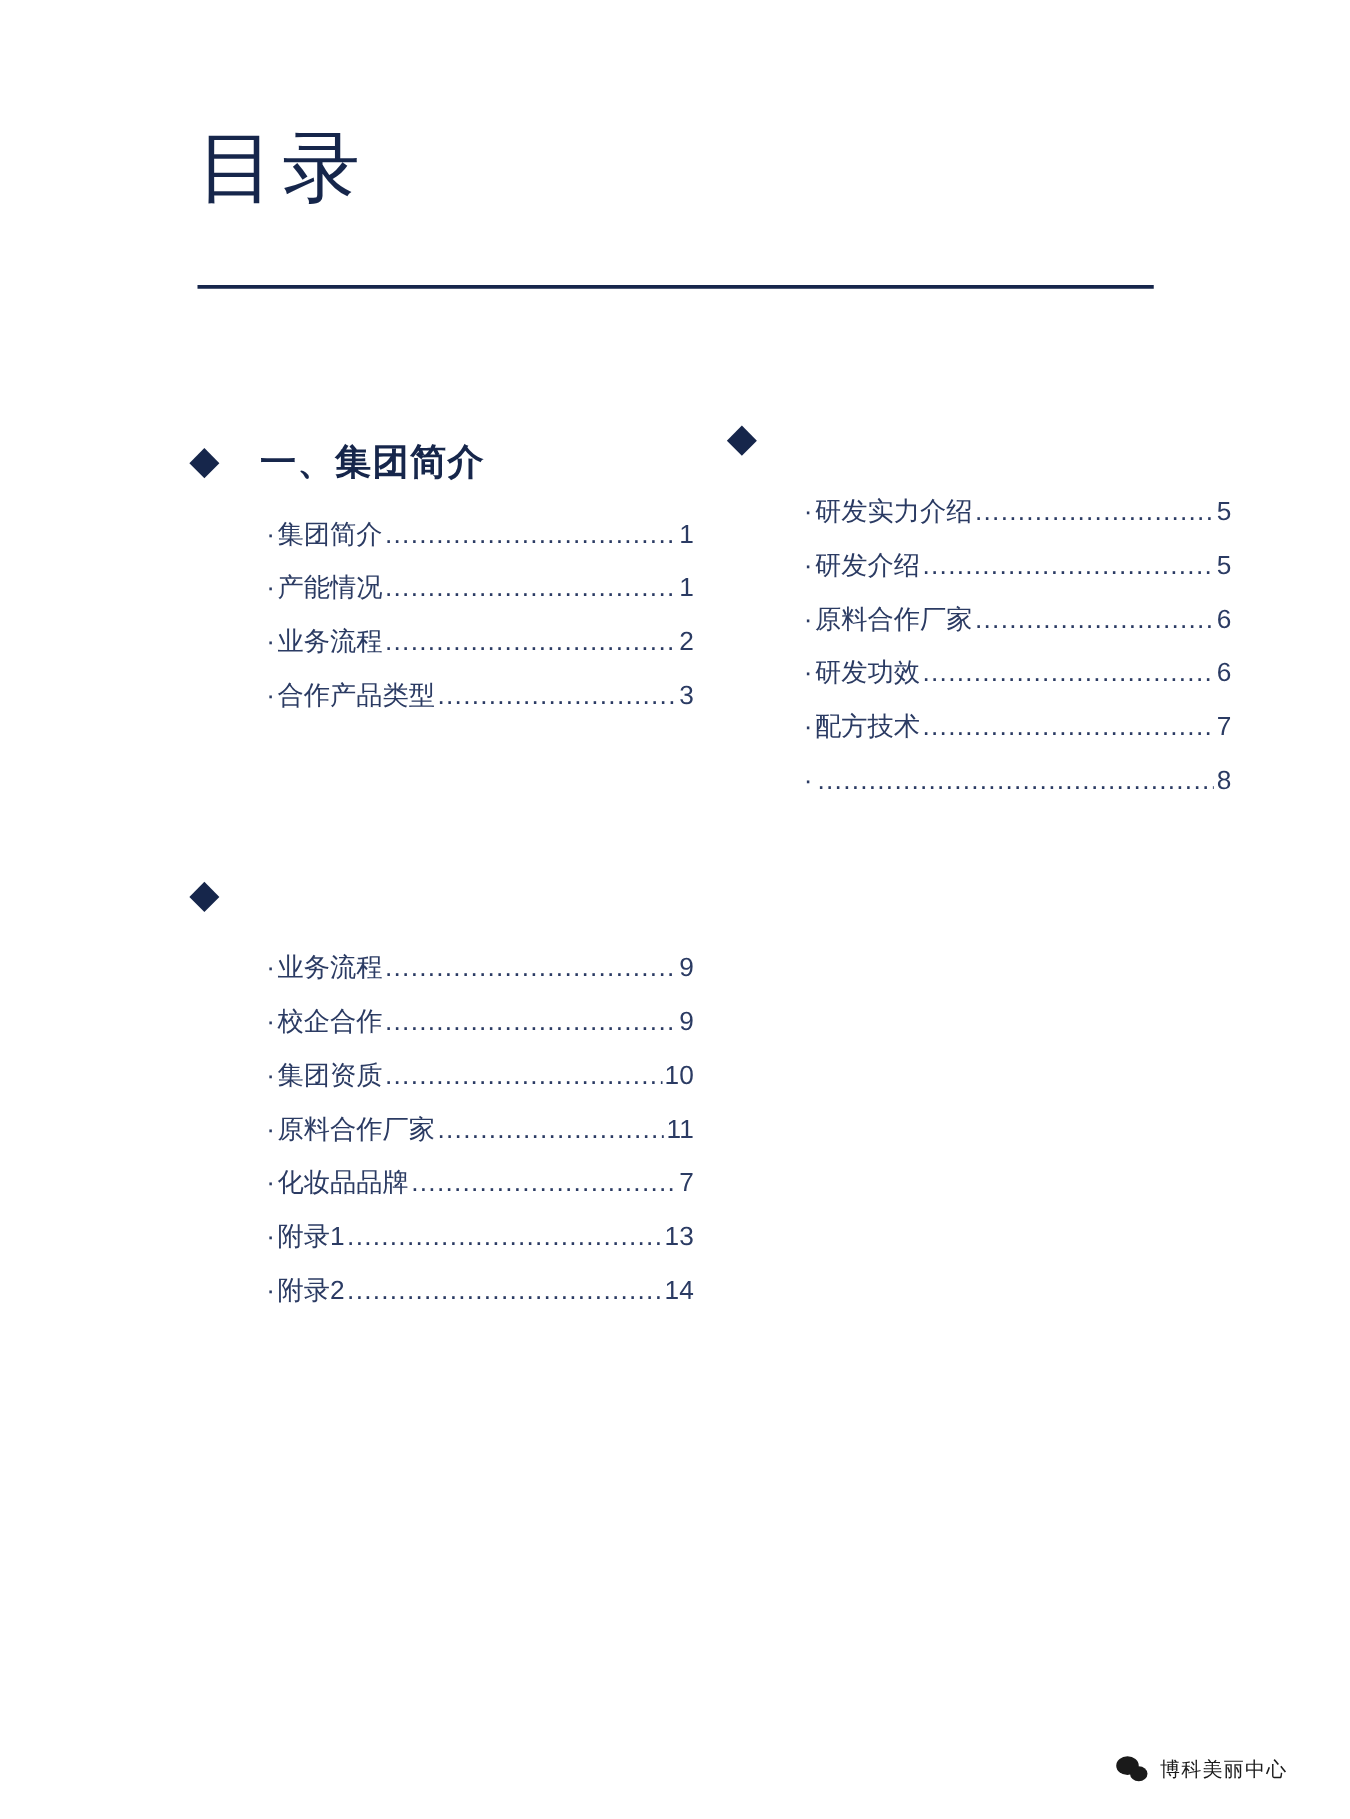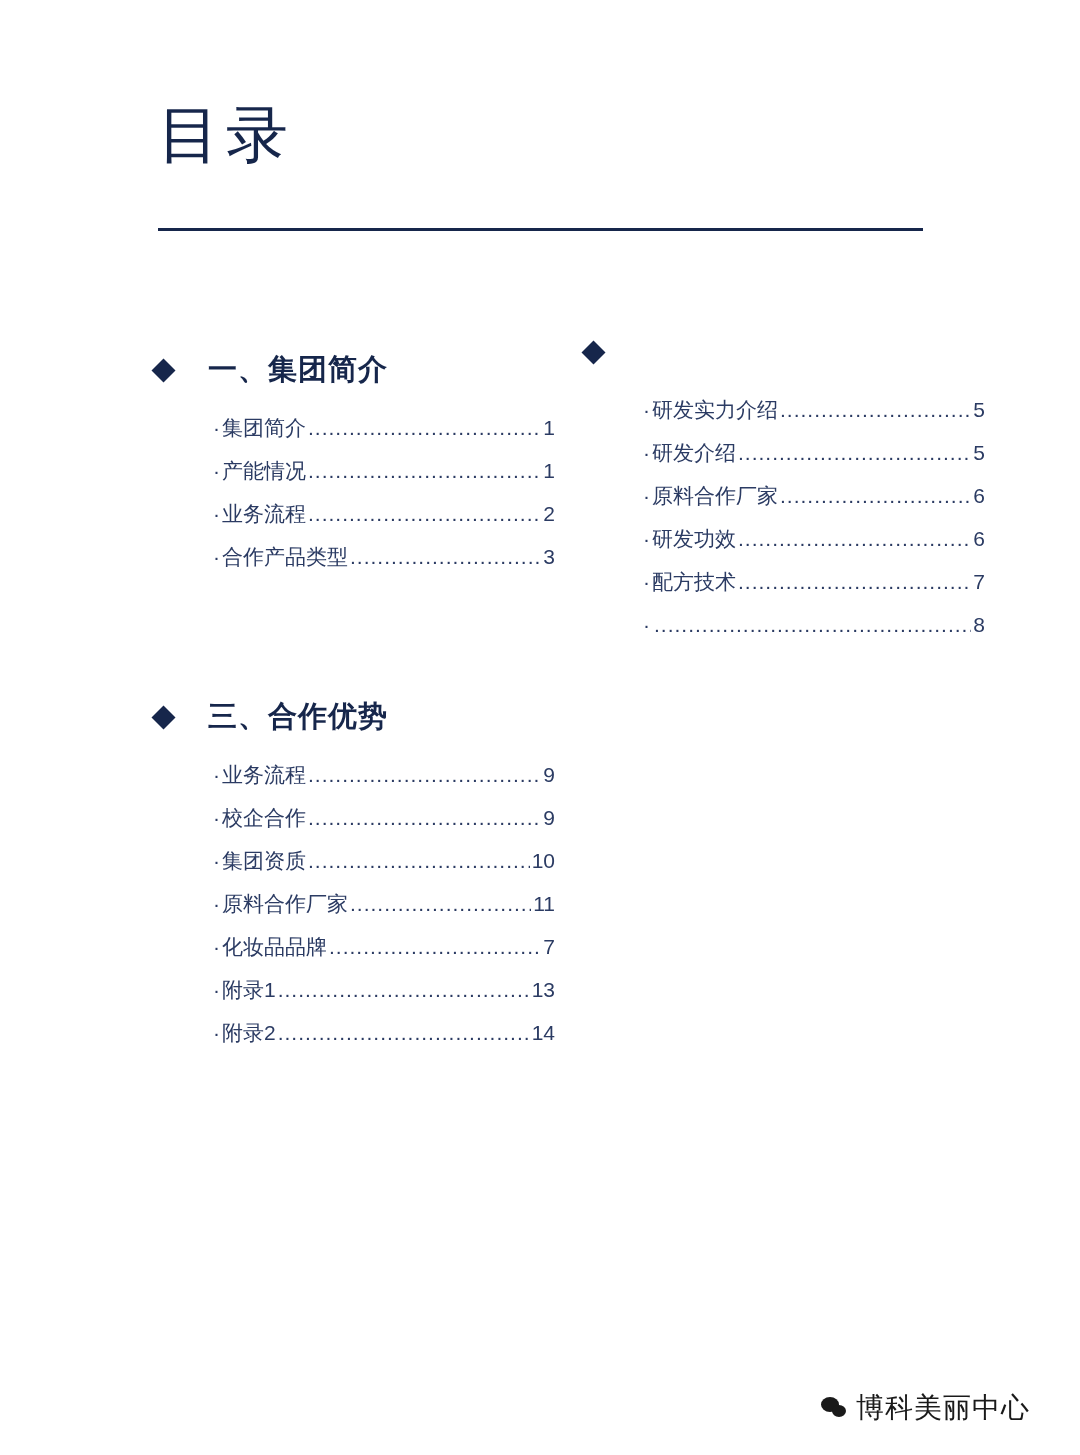--- a/index.html
+++ b/index.html
@@ -123,21 +123,21 @@
     position: relative;
   }
   .wechat-icon .b1, .wechat-icon .b2 {
     position: absolute;
     background: #1a1a1a;
     border-radius: 50%;
   }
   .wechat-icon .b1 { width: 18px; height: 15px; left: 0; top: 0; }
   .wechat-icon .b2 { width: 14px; height: 12px; left: 11px; top: 8px; }
   .badge-text {
-    font-size: 28px;
+    font-size: 16px;
     color: #1a1a1a;
     letter-spacing: 1px;
   }
 </style>
 </head>
 <body>
 
 <div class="page">
 
   <div class="toc-title">目录</div>
@@ -215,21 +215,20 @@
         <span class="dot-lead">·</span>
         <span class="leader">.................................................</span>
         <span class="pageno">8</span>
       </div>
     </div>
   </div>
 
   <div class="col col-left2">
     <div class="section-head">
       <span class="diamond"></span>
-      <span class="section-title">三、合作优势</span>
     </div>
     <div class="entries">
       <div class="entry">
         <span class="dot-lead">·</span>
         <span class="etext">业务流程</span>
         <span class="leader">.................................................</span>
         <span class="pageno">9</span>
       </div>
       <div class="entry">
         <span class="dot-lead">·</span>

